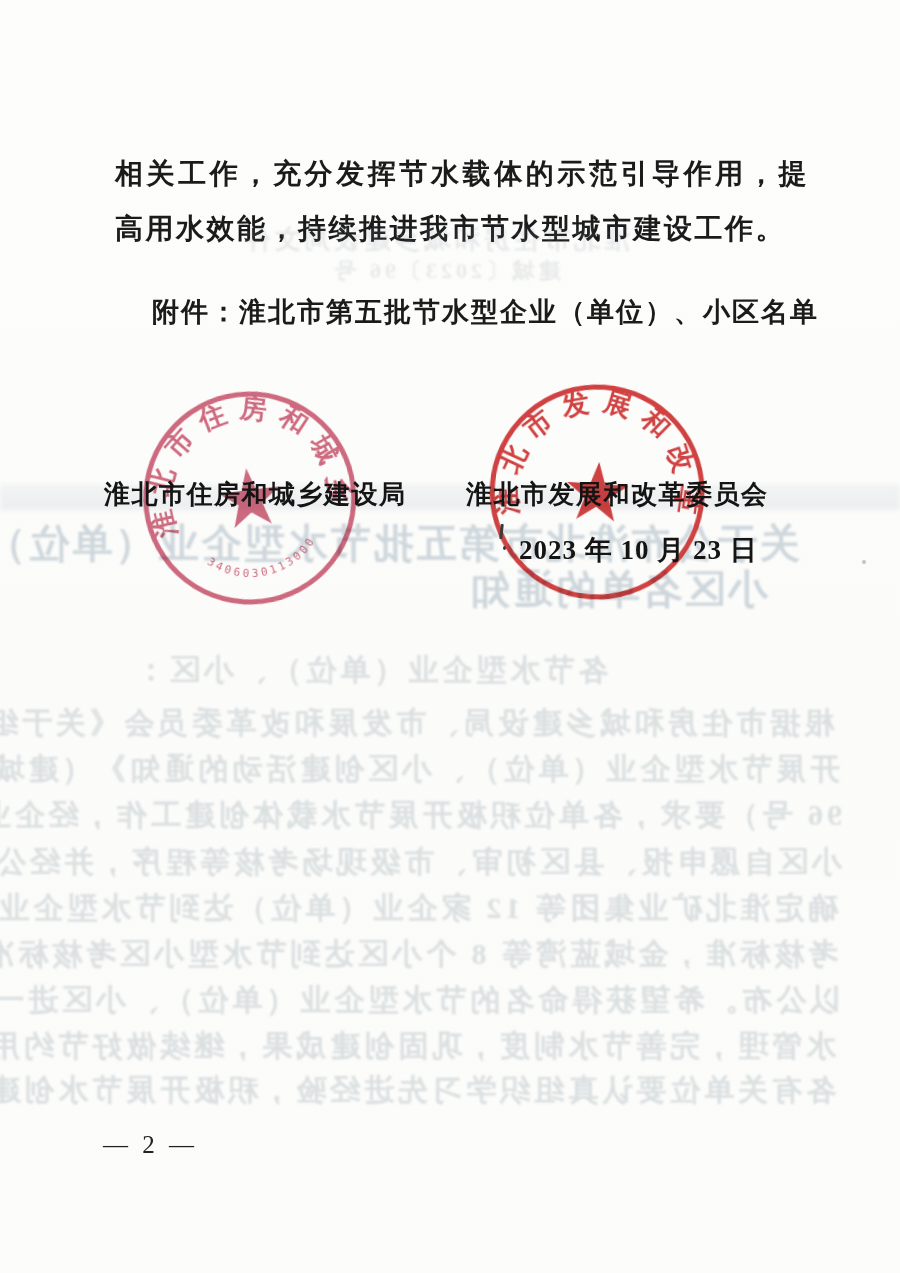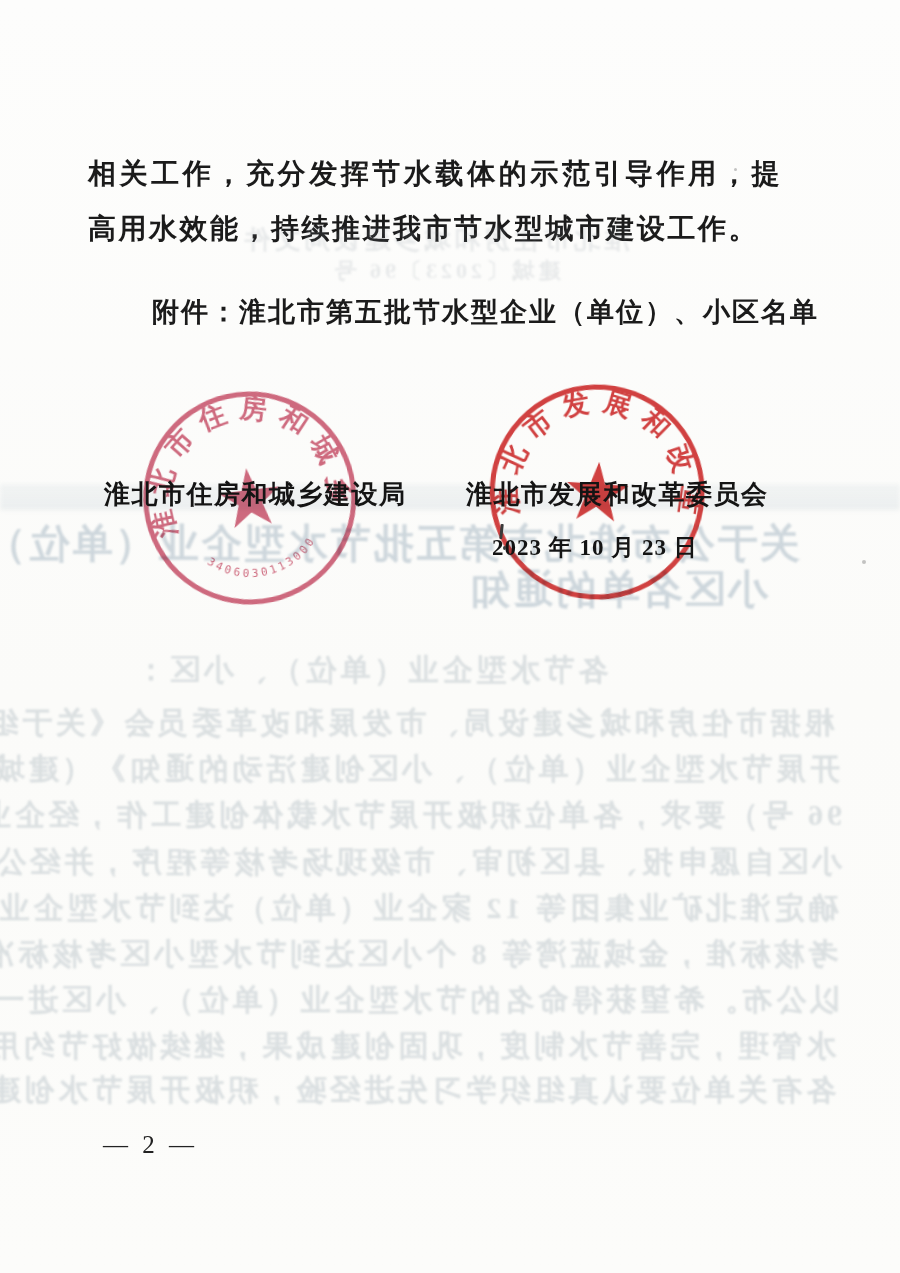--- a/index.html
+++ b/index.html
@@ -4,34 +4,34 @@
 <style>
   html,body{margin:0;padding:0;}
   body{
     width:900px;height:1273px;position:relative;overflow:hidden;
     background:#fcfcfb;
     font-family:"Liberation Serif","DejaVu Serif",serif;
   }
   .page{position:absolute;inset:0;background:linear-gradient(180deg,#fdfdfc 0%,#fbfbf9 55%,#fcfcfa 100%);}
   
   .para{
-    position:absolute;left:88px;top:146px;width:694px;
+    position:absolute;left:115px;top:146px;width:694px;
     font-size:28px;line-height:55px;letter-spacing:2.5px;
     color:#1b1b1b;text-align:justify;text-justify:inter-ideograph;
     font-weight:600;
   }
   .attach{
     position:absolute;left:152px;top:294px;
     font-size:27px;color:#1b1b1b;letter-spacing:2px;font-weight:600;white-space:nowrap;
   }
   .org{position:absolute;top:477px;font-size:26px;color:#141414;letter-spacing:1.5px;font-weight:700;white-space:nowrap;z-index:5;}
   .org.left{left:104px;}
   .org.right{left:466px;}
   .date{
-    position:absolute;left:492px;top:532px;font-size:23px;color:#141414;
+    position:absolute;left:519px;top:532px;font-size:27px;color:#141414;
     letter-spacing:1px;font-weight:700;white-space:nowrap;z-index:5;font-family:Liberation Serif, serif;
   }
   .pagenum{
     position:absolute;left:103px;top:1131px;font-size:25px;color:#222;
     letter-spacing:4px;z-index:4;
   }
   
   .seal{position:absolute;z-index:3;mix-blend-mode:multiply;}
   .seal.left-seal{left:140px;top:388px;opacity:.78;transform:rotate(-7deg);}
   .seal.right-seal{left:486px;top:381px;opacity:.85;transform:rotate(4deg);}

